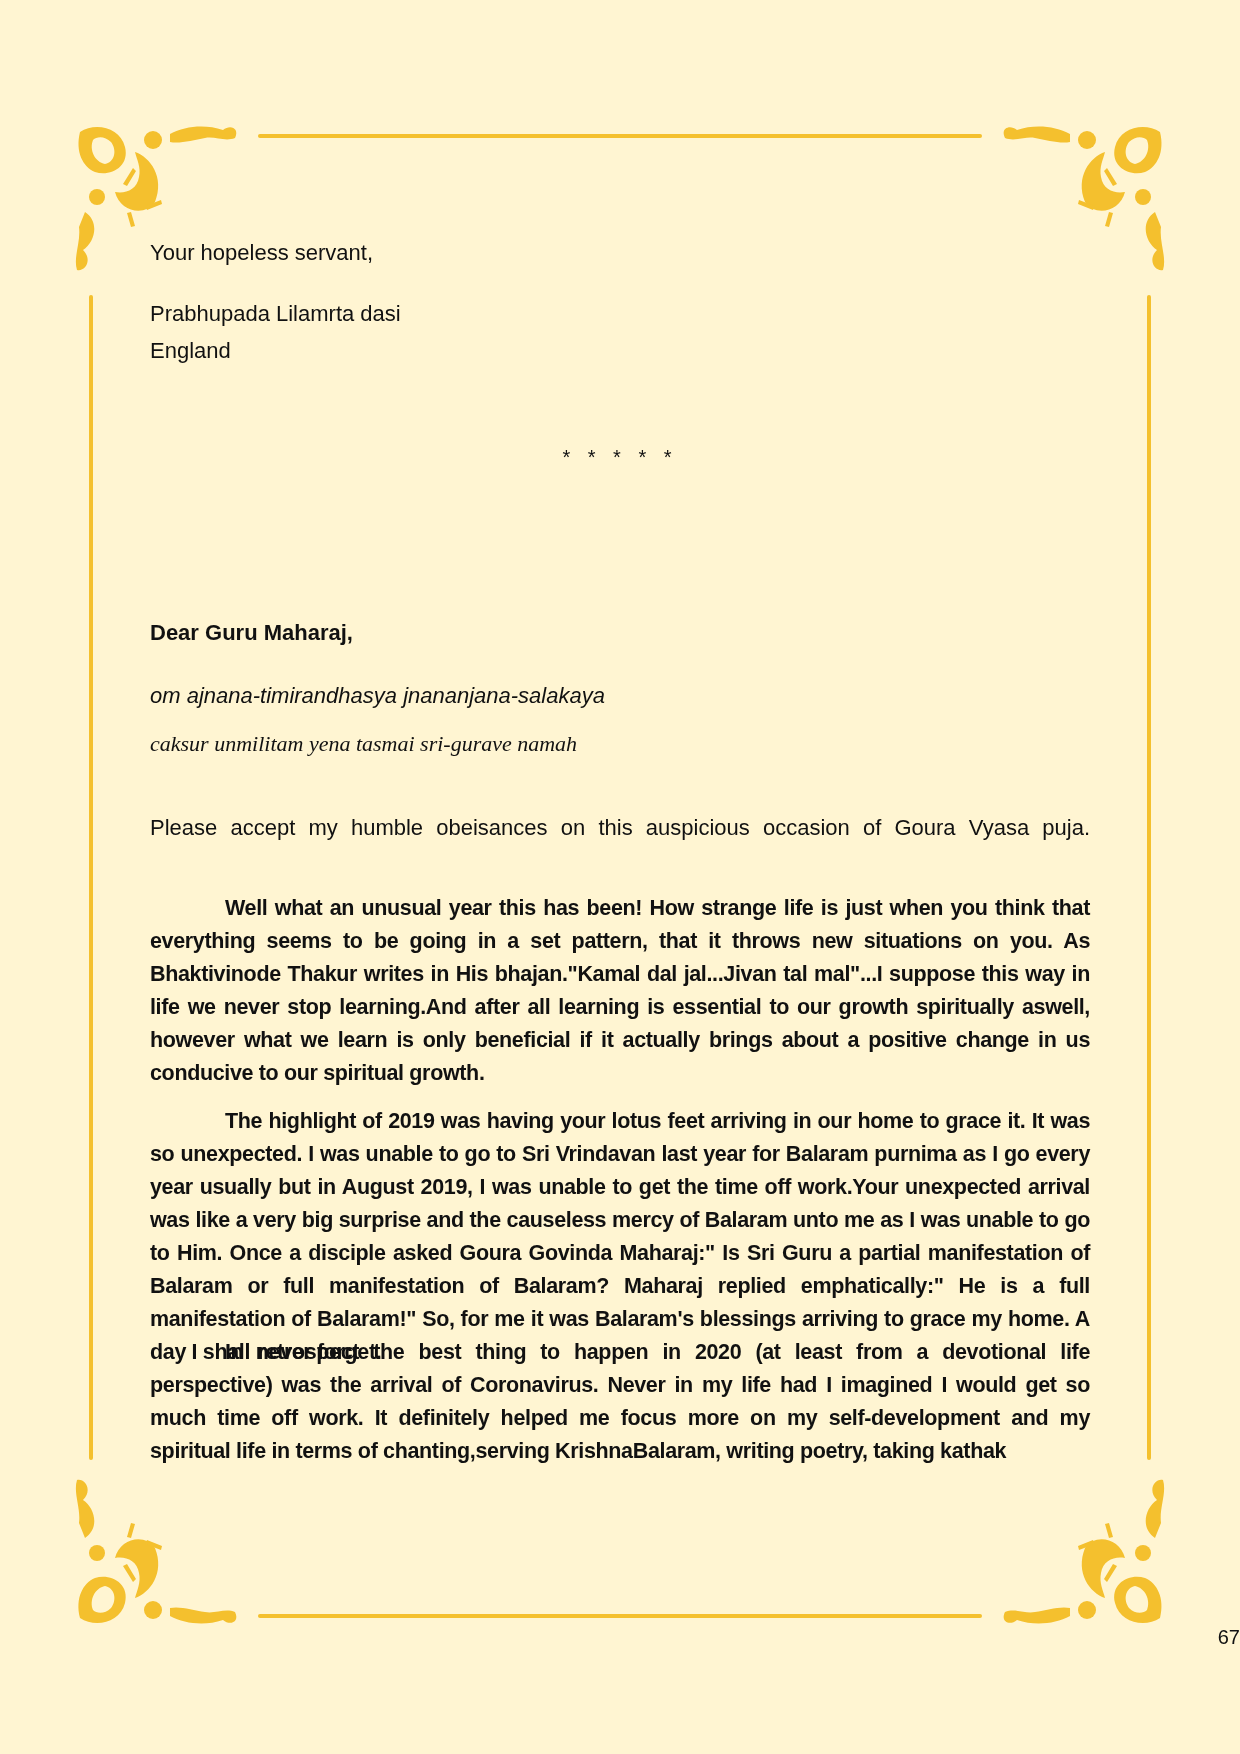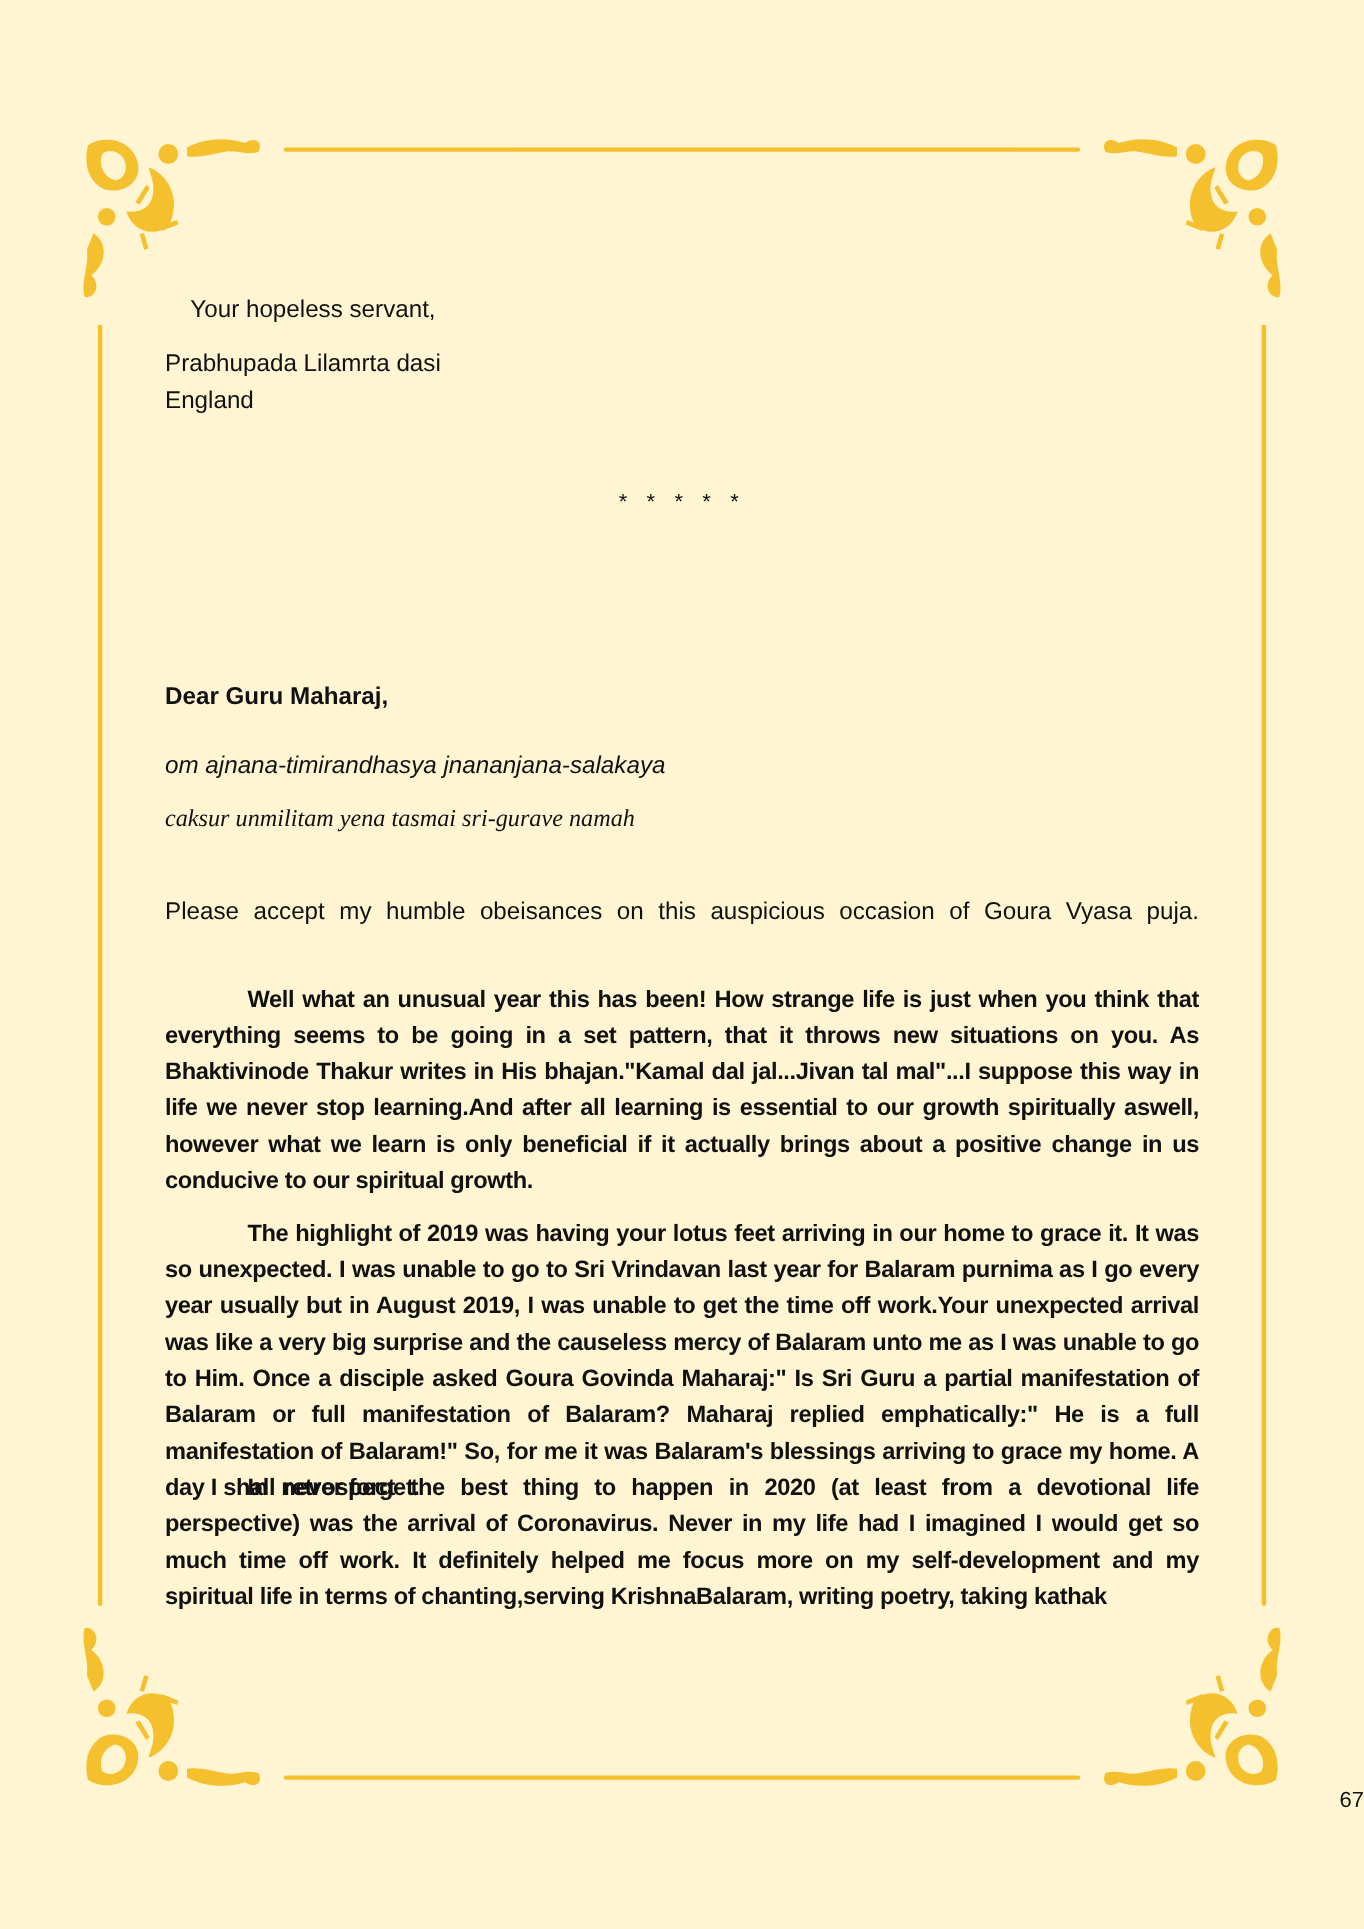--- a/index.html
+++ b/index.html
@@ -72,23 +72,23 @@
     <path d="M5 10 C20 0 45 5 50 25 C55 45 35 55 20 50 C8 45 0 30 5 10 Z M18 18 C14 28 20 40 30 42 C40 40 42 28 36 20 C30 14 22 14 18 18 Z"></path>
     <circle cx="78" cy="18" r="9"></circle>
     <path d="M60 30 C75 35 90 55 80 80 C70 95 45 90 40 70 C50 72 62 68 64 55 C66 45 62 38 60 30 Z"></path>
     <path d="M95 12 C110 4 130 2 148 8 C155 2 165 6 160 16 C150 20 140 14 130 16 C118 18 105 22 95 20 Z"></path>
     <circle cx="22" cy="75" r="8"></circle>
     <path d="M10 90 C25 100 20 120 8 128 C18 138 10 150 2 148 C-2 135 6 120 4 105 Z"></path>
     <path d="M48 62 l10 -16 l3 3 l-9 15 Z M70 84 l16 -6 l1 4 l-15 6 Z M56 90 l4 14 l-4 1 l-4 -14 Z"></path>
   </g>
 </svg>
 
-<div class="line" style="top:268px;margin-left:23px;">Your hopeless servant,</div>
-<div class="line" style="top:301px;margin-top:16px;">Prabhupada Lilamrta dasi</div>
-<div class="line" style="top:351px;">England</div>
+<div class="line" style="top:240px;">Your hopeless servant,</div>
+<div class="line" style="top:301px;">Prabhupada Lilamrta dasi</div>
+<div class="line" style="top:338px;">England</div>
 
 <div class="stars">* * * * *</div>
 
 <div class="line" style="top:620px;font-weight:bold;">Dear Guru Maharaj,</div>
 <div class="line italic" style="top:683px;">om ajnana-timirandhasya jnananjana-salakaya</div>
 <div class="line italic" style="top:731px;font-family:Liberation Serif, serif;">caksur unmilitam yena tasmai sri-gurave namah</div>
 
 <div class="justified-one" style="top:815px;">Please accept my humble obeisances on this auspicious occasion of Goura Vyasa puja.</div>
 
 <div class="para" style="top:892px;">Well what an unusual year this has been! How strange life is just when you think that everything seems to be going in a set pattern, that it throws new situations on you. As Bhaktivinode Thakur writes in His bhajan."Kamal dal jal...Jivan tal mal"...I suppose this way in life we never stop learning.And after all learning is essential to our growth spiritually aswell, however what we learn is only beneficial if it actually brings about a positive change in us conducive to our spiritual growth.</div>

